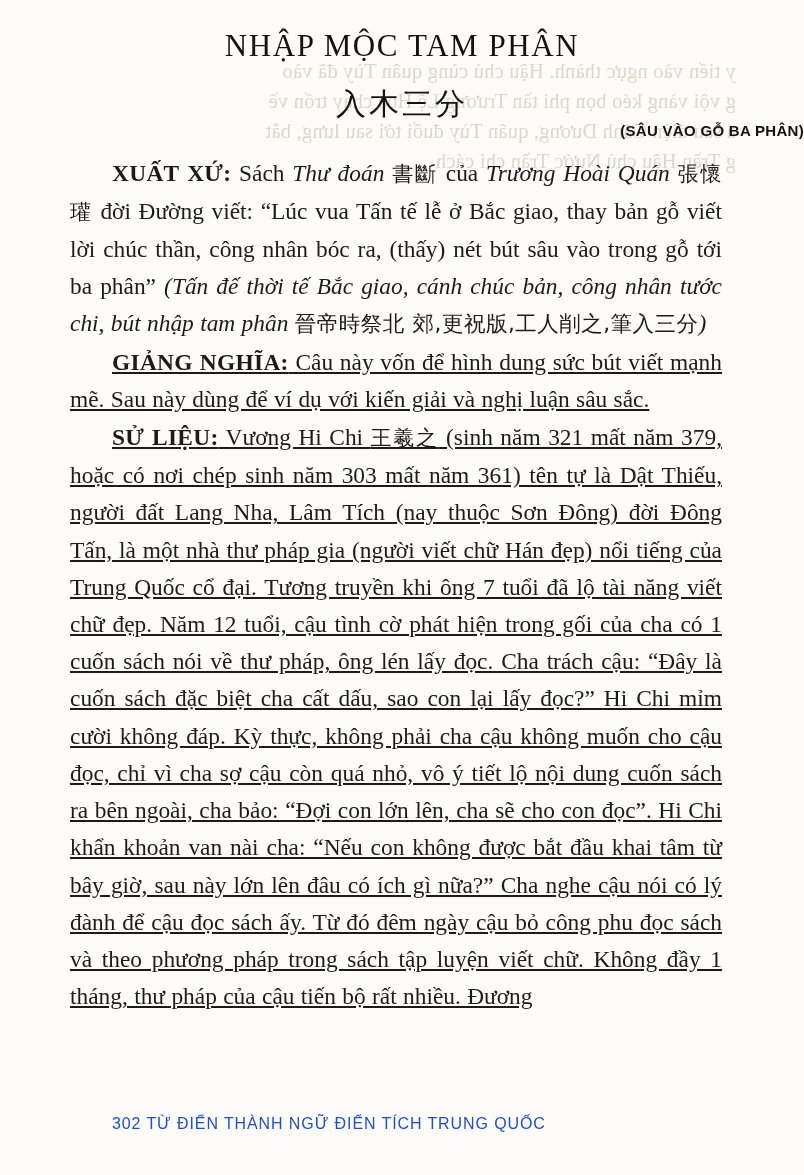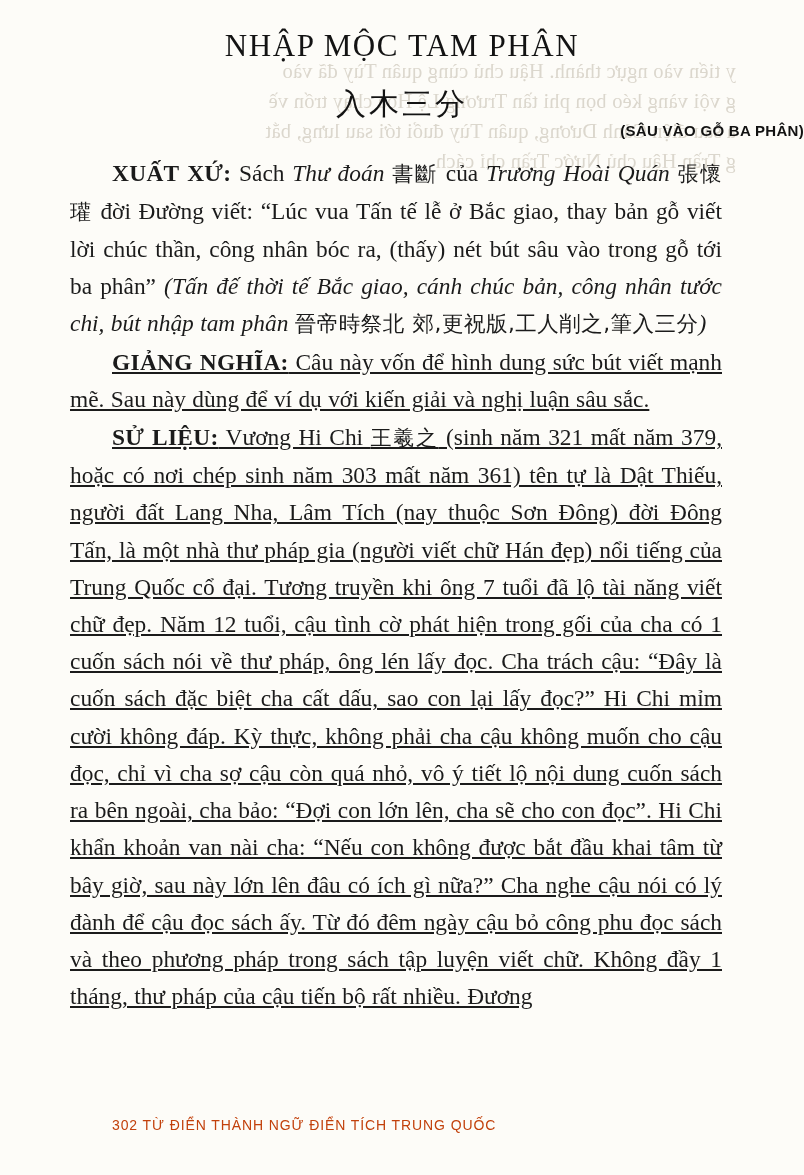--- a/index.html
+++ b/index.html
@@ -105,23 +105,23 @@
     letter-spacing: 0.5px;
   }
 
   .footer {
     position: absolute;
     left: 0;
     right: 0;
     bottom: 42px;
     padding-left: 112px;
     font-family: "Liberation Sans", sans-serif;
-    font-size: 14px;
+    font-size: 16px;
     letter-spacing: 0.9px;
-    color: #c2410c;
+    color: #1d4ed8;
   }
 </style>
 </head>
 <body>
 
 <div class="page">
 
   <div class="bleed">y tiến vào ngực thành. Hậu chủ cùng quân Tùy đã vào
 g vội vàng kéo bọn phi tần Trương Lệ Hoa chạy trốn về
 a sau điện Cảnh Dương, quân Tùy đuổi tới sau lưng, bắt

